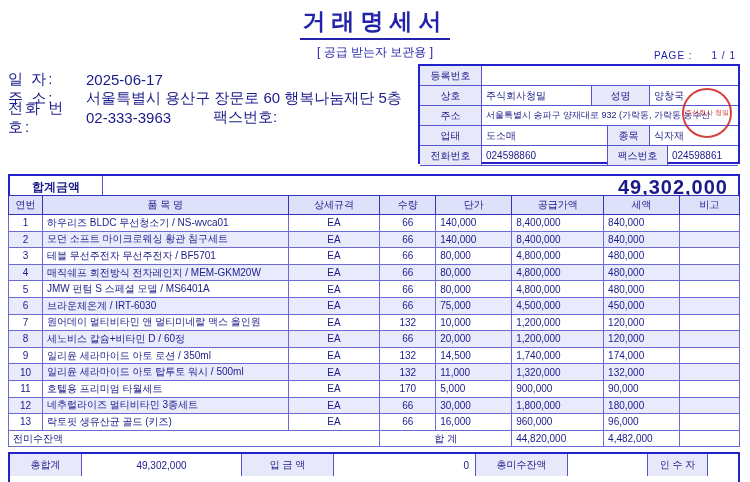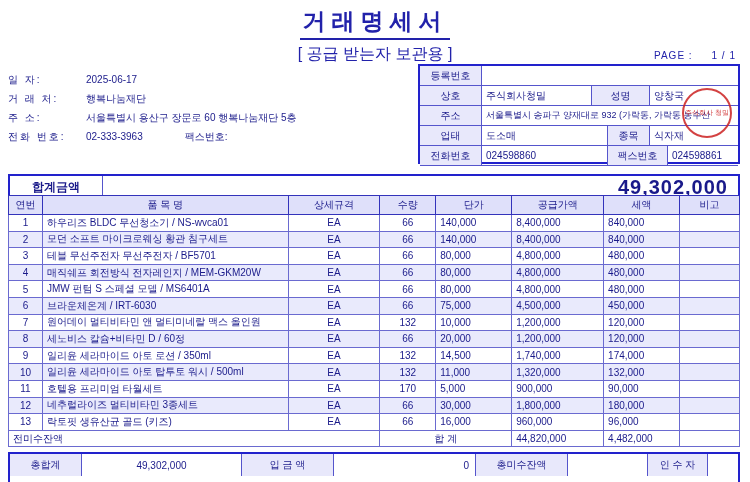--- a/index.html
+++ b/index.html
@@ -13,30 +13,30 @@
   
   .title{
     position:absolute;top:6px;left:0;width:750px;text-align:center;
     font-size:23px;letter-spacing:6px;color:#2222aa;font-weight:bold;
   }
   .title-underline{
     position:absolute;top:38px;left:300px;width:150px;height:2px;background:#2222aa;
   }
   .subtitle{
     position:absolute;top:44px;left:0;width:750px;text-align:center;
-    font-size:16px;color:#2222aa;
+    font-size:12px;color:#2222aa;
   }
   .page-no{
     position:absolute;top:50px;right:14px;font-size:10px;color:#2222aa;
     letter-spacing:1px;
   }
 
   
   .left-info{position:absolute;top:70px;left:8px;width:410px;}
-  .li-row{display:flex;align-items:center;height:19px;font-size:10px;}
+  .li-row{display:flex;align-items:center;height:19px;font-size:15px;}
   .li-label{width:78px;letter-spacing:2px;}
   .li-val{flex:1;}
   .li-val2{margin-left:42px;}
 
   
   .sup{
     position:absolute;top:64px;left:418px;width:322px;height:100px;
     border:2px solid #2222cc;box-sizing:border-box;
   }
   .sup-row{display:flex;border-bottom:1px solid #5555cc;height:19px;}
@@ -111,24 +111,20 @@
   <div class="page-no">
     <span>PAGE :</span>
     &nbsp;&nbsp;&nbsp;
     <span>1 / 1</span>
   </div>
 
   <div class="left-info">
     <div class="li-row">
       <span class="li-label">일      자:</span>
       <span class="li-val">2025-06-17</span>
-    </div>
-    <div class="li-row">
-      <span class="li-label">거 래 처:</span>
-      <span class="li-val">행복나눔재단</span>
     </div>
     <div class="li-row">
       <span class="li-label">주         소:</span>
       <span class="li-val">서울특별시 용산구 장문로 60 행복나눔재단 5층</span>
     </div>
     <div class="li-row">
       <span class="li-label">전화 번호:</span>
       <span>02-333-3963</span>
       <span class="li-val2">팩스번호:</span>
       <span style="margin-left:6px"></span>

